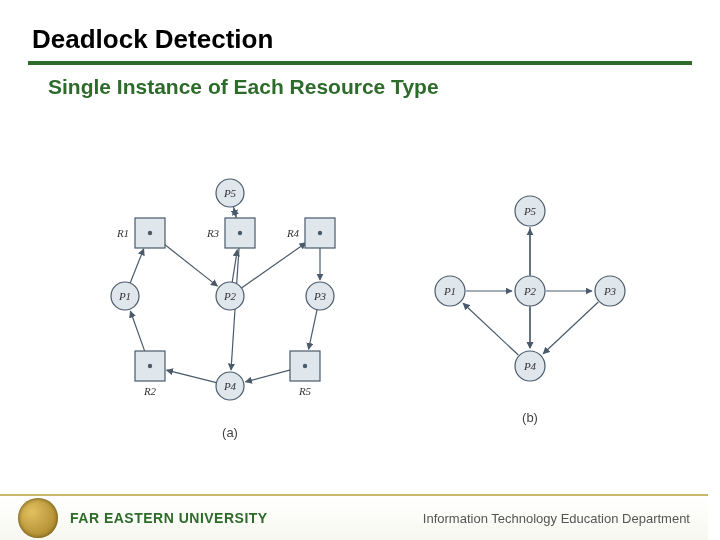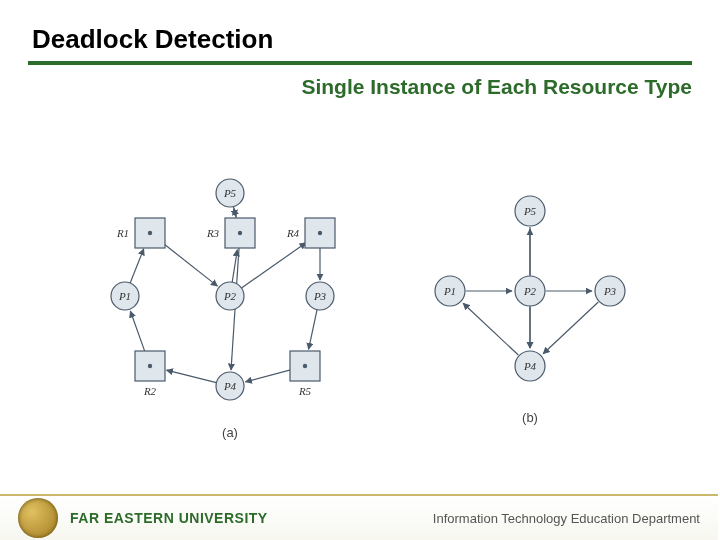--- a/index.html
+++ b/index.html
@@ -1,20 +1,20 @@
 <!DOCTYPE html>
 <html><head>
 <meta charset="utf-8">
 <style>
   * { box-sizing: border-box; margin: 0; padding: 0; }
   body { font-family: Arial, Helvetica, sans-serif; width: 720px; height: 540px; background: #fff; position: relative; overflow: hidden; }
   .slide { width: 100%; height: 100%; padding: 24px 28px 0 28px; display: flex; flex-direction: column; }
   .title { font-size: 26px; font-weight: bold; color: #000; margin-left: 4px; }
   .rule { height: 4px; background: #2d6b2a; margin: 6px 0 10px 0; }
-  .subtitle { font-size: 21px; font-weight: bold; color: #2d6b2a; margin-left: 6px; text-align: right; }
+  .subtitle { font-size: 21px; font-weight: bold; color: #2d6b2a; margin-left: 20px; }
   .figs { flex: 1; display: flex; flex-direction: row; align-items: center; justify-content: center; gap: 40px; margin-top: 10px; }
   .fig { display: flex; flex-direction: column; align-items: center; }
   .sub { font-size: 13px; color: #444; margin-top: 4px; }
   .caps { display: flex; flex-direction: row; justify-content: space-around; margin: 8px 0 4px 0; }
   .cap { font-size: 15px; font-weight: bold; color: #000; }
   .footer { height: 46px; background: linear-gradient(#fff, #f7f7f0); border-top: 2px solid #c9b86a; display: flex; align-items: center; padding: 0 18px; }
   .seal { width: 40px; height: 40px; border-radius: 50%; background: radial-gradient(circle at 35% 35%, #e0c060, #a07a20); box-shadow: inset 0 0 4px #5b4a10; margin-right: 12px; }
   .uni { display: flex; flex-direction: column; line-height: 1.05; }
   .uni-top { font-size: 14px; font-weight: bold; color: #2d6b2a; letter-spacing: 0.5px; }
   .uni-bot { font-size: 11px; color: #555; }
@@ -107,19 +107,19 @@
   </div>
 
   <div class="caps">
     <div class="cap">Resource-Allocation Graph</div>
     <div class="cap">Corresponding wait-for graph</div>
   </div>
 
   <div style="flex:0 0 10px"></div>
 </div>
 
-<div class="footer" style="position:absolute;bottom:0;left:0;right:2px;text-align:right;">
+<div class="footer" style="position:absolute;bottom:0;left:0;right:12px;text-align:right;">
   <div class="seal"></div>
   <div class="uni">
     <span class="uni-top">FAR EASTERN UNIVERSITY</span>
   </div>
   <div class="dept">Information Technology Education Department</div>
 </div>
 
 </body></html>

